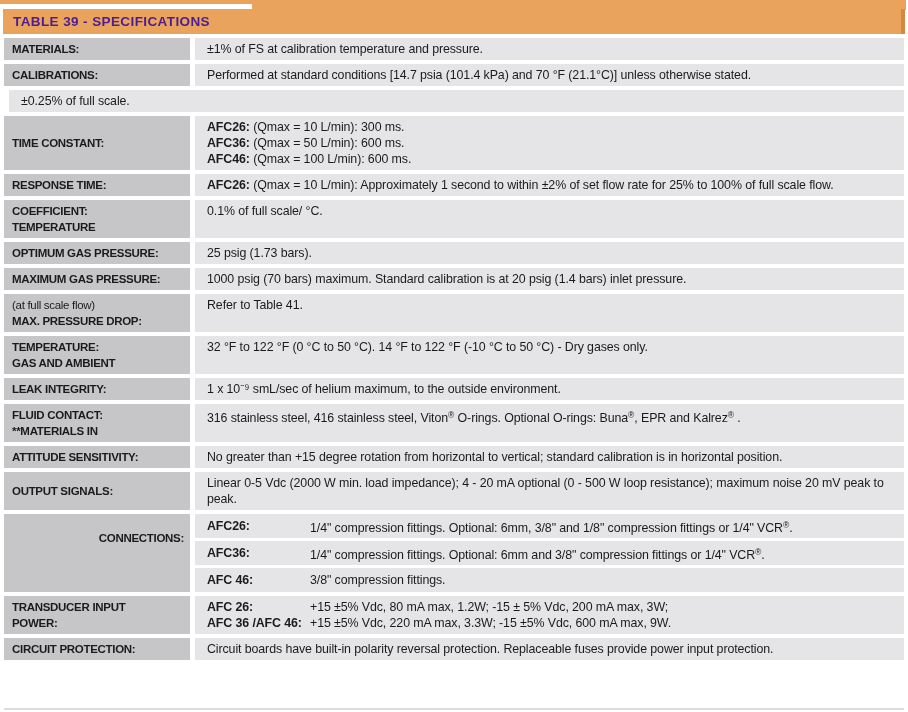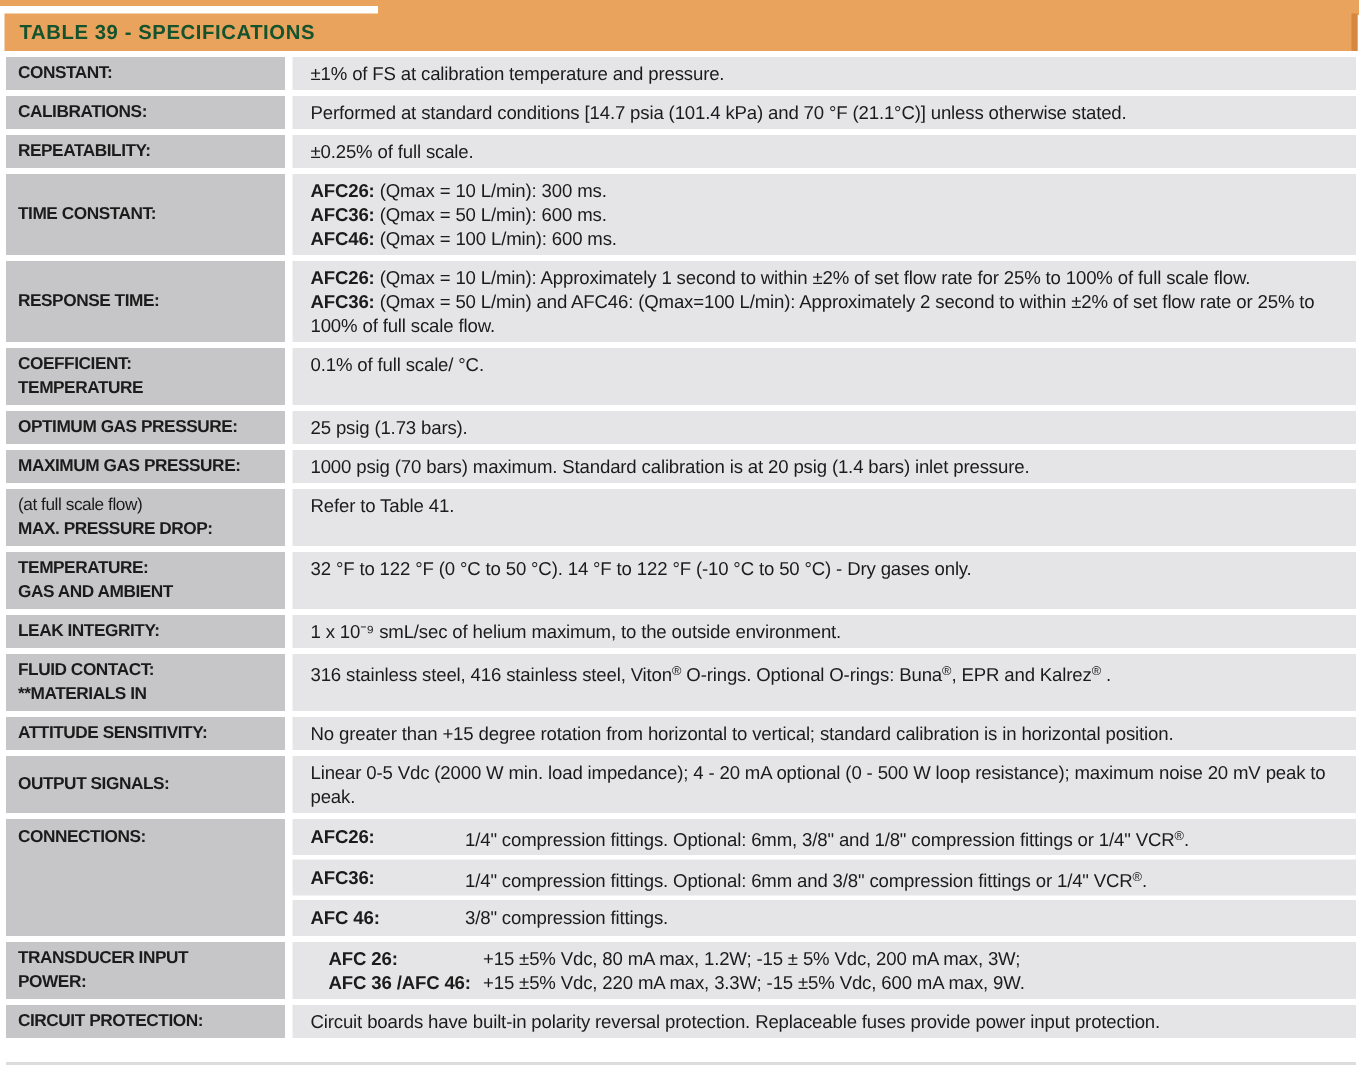--- a/index.html
+++ b/index.html
@@ -3,74 +3,71 @@
 <meta charset="utf-8">
 <style>
   html,body{margin:0;padding:0;background:#ffffff;}
   .page{position:relative;width:908px;height:712px;background:#fff;overflow:hidden;
         font-family:"Liberation Sans",sans-serif;color:#1b1b1b;}
   .top-strip{position:absolute;top:0;left:0;right:2px;height:4px;background:var(--orange);}
   .top-fill{position:absolute;top:3px;left:252px;right:2px;height:7px;background:var(--orange);}
   .titlebar{position:absolute;top:9px;left:3px;right:3px;height:25px;background:var(--orange);
             display:flex;align-items:center;padding-left:10px;box-sizing:border-box;
             border-right:4px solid #d6883f;}
-  .titlebar .title{color:#14532d;font-weight:bold;font-size:13.5px;letter-spacing:0.4px;}
+  .titlebar .title{color:#4c1d95;font-weight:bold;font-size:13.5px;letter-spacing:0.4px;}
   .spec-table{position:absolute;top:38px;left:4px;right:4px;}
   .row{display:flex;margin-bottom:4px;min-height:22px;}
   .label-cell{width:186px;box-sizing:border-box;background:var(--labelbg);
               padding:3px 6px 3px 8px;display:flex;flex-direction:column;justify-content:center;}
-  .label-cell.vtop{justify-content:flex-start;padding-top:4px;}
+  .label-cell.vtop{justify-content:flex-start;padding-top:16px;align-items:flex-end;}
   .lab-line{font-size:11.5px;line-height:16px;letter-spacing:-0.3px;}
   .b{font-weight:bold;}
   .value-area{flex:1;margin-left:5px;display:flex;flex-direction:column;gap:3px;}
   .value-cell{background:var(--valuebg);flex:1;box-sizing:border-box;
               padding:3px 8px 3px 12px;display:flex;flex-direction:column;
               font-size:12.4px;line-height:16px;letter-spacing:-0.1px;}
   .value-cell.subrow{flex-direction:row;align-items:center;min-height:22px;}
   .vline{display:block;}
-  .colline{display:flex;margin-left:12px;}
+  .colline{display:flex;}
   .pcol{display:inline-block;width:103px;flex-shrink:0;font-weight:bold;}
   .pre{font-weight:bold;}
   .sup{font-size:8.5px;vertical-align:4px;letter-spacing:0;}
   .bottom-line{position:absolute;left:4px;right:4px;top:708px;height:2px;background:#dcdcde;}
 </style>
 </head>
 <body>
 
 <div class="page" style="--orange: #E9A35C; --labelbg: #C6C6C8; --valuebg: #E5E5E7;">
   <div class="top-strip"></div>
   <div class="top-fill"></div>
   <div class="titlebar">
     <span class="title">TABLE 39 - SPECIFICATIONS</span>
   </div>
   <div class="spec-table">
       <div class="row">
         <div class="label-cell">
-          <div class="lab-line b">CONSTANT:</div>
+          <div class="lab-line b">MATERIALS:</div>
         </div>
         <div class="value-area">
           <div class="value-cell">
             <div class="vline">±1% of FS at calibration temperature and pressure.</div>
           </div>
         </div>
       </div>
       <div class="row">
         <div class="label-cell">
           <div class="lab-line b">CALIBRATIONS:</div>
         </div>
         <div class="value-area">
           <div class="value-cell">
             <div class="vline">Performed at standard conditions [14.7 psia (101.4 kPa) and 70 °F (21.1°C)] unless otherwise stated.</div>
           </div>
         </div>
       </div>
       <div class="row">
-        <div class="label-cell">
-          <div class="lab-line b">REPEATABILITY:</div>
-        </div>
         <div class="value-area">
           <div class="value-cell">
             <div class="vline">±0.25% of full scale.</div>
           </div>
         </div>
       </div>
       <div class="row">
         <div class="label-cell">
           <div class="lab-line b">TIME CONSTANT:</div>
         </div>
@@ -82,21 +79,20 @@
           </div>
         </div>
       </div>
       <div class="row">
         <div class="label-cell">
           <div class="lab-line b">RESPONSE TIME:</div>
         </div>
         <div class="value-area">
           <div class="value-cell">
             <div class="vline"><span class="pre">AFC26: </span>(Qmax = 10 L/min): Approximately 1 second to within ±2% of set flow rate for 25% to 100% of full scale flow.</div>
-            <div class="vline"><span class="pre">AFC36: </span>(Qmax = 50 L/min) and AFC46: (Qmax=100 L/min): Approximately 2 second to within ±2% of set flow rate or 25% to 100% of full scale flow.</div>
           </div>
         </div>
       </div>
       <div class="row">
         <div class="label-cell">
           <div class="lab-line b">COEFFICIENT:</div>
           <div class="lab-line b">TEMPERATURE</div>
         </div>
         <div class="value-area">
           <div class="value-cell">

